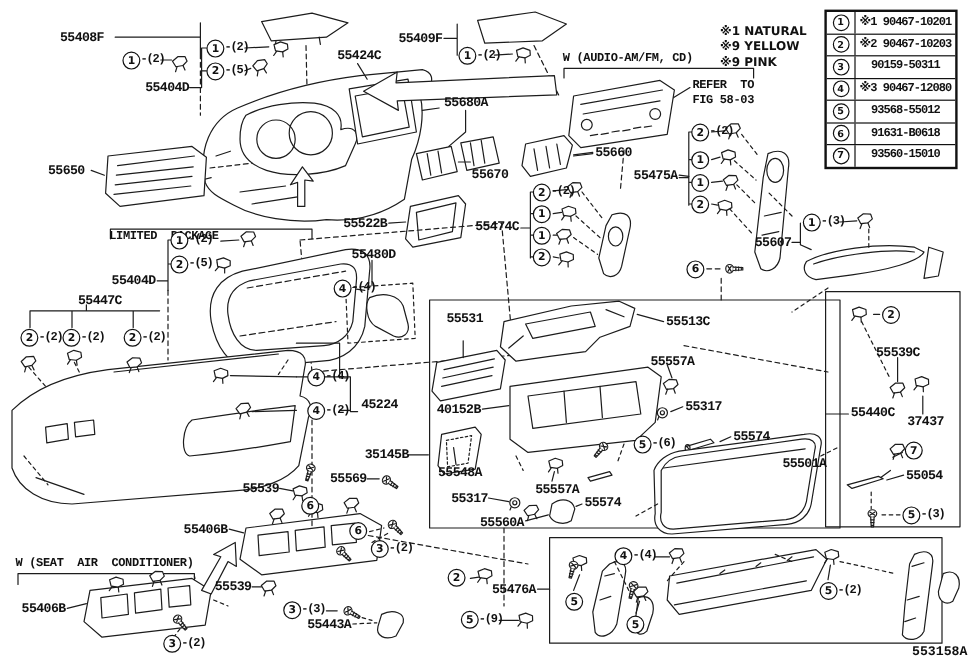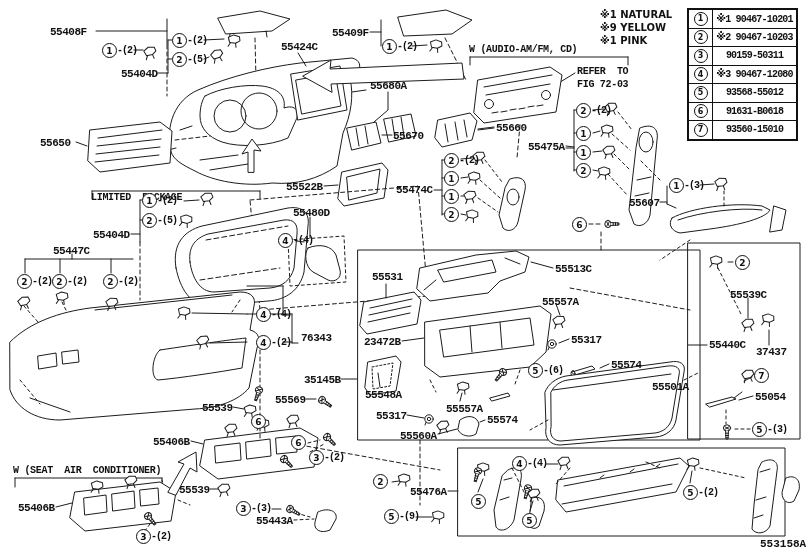--- a/index.html
+++ b/index.html
@@ -4,21 +4,21 @@
 <style>
   html,body{margin:0;padding:0;background:#888;}
   .stage{position:relative;width:811px;height:560px;background:#ffffff;overflow:hidden;
          font-family:"Liberation Mono",monospace;}
   svg{position:absolute;left:0;top:0;}
   .plabel{position:absolute;font:bold 11px "Liberation Mono",monospace;letter-spacing:-0.5px;
           color:#111;white-space:pre;z-index:3;}
   .slabel{position:absolute;font:bold 10px "Liberation Mono",monospace;letter-spacing:-0.3px;
           color:#111;white-space:pre;z-index:3;}
   .note{position:absolute;font:bold 10px "DejaVu Sans","Liberation Sans",sans-serif;
-        color:#111;white-space:pre;z-index:3;}
+        color:#111;white-space:pre;z-index:3;margin-top:12px;}
   .footer-code{position:absolute;font:bold 11px "Liberation Mono",monospace;color:#111;z-index:3;}
   .callout{position:absolute;display:flex;align-items:center;z-index:4;}
   .co-c{width:13px;height:13px;border:1.5px solid #111;border-radius:50%;background:#fff;
         display:flex;align-items:center;justify-content:center;
         font:bold 9px "DejaVu Sans","Liberation Sans",sans-serif;color:#111;flex:0 0 auto;}
   .co-q{font:bold 10px "Liberation Mono",monospace;letter-spacing:-1px;color:#111;margin-left:0;}
   .co-q:empty{display:none;}
   .co-q::before{content:"-";}
   .ftable{position:absolute;left:687px;top:8px;width:107px;border:2px solid #111;background:#fff;z-index:4;}
   .frow{display:flex;height:17.5px;border-bottom:1px solid #111;align-items:stretch;}
@@ -349,21 +349,21 @@
     <use href="#screw" transform="translate(148,516) rotate(-40)"></use>
     <use href="#screw" transform="translate(478,471) rotate(15)"></use>
     <use href="#screw" transform="translate(528,488) rotate(15)"></use>
     <use href="#screw" transform="translate(727,428) rotate(0)"></use>
     <use href="#screw" transform="translate(503,372) rotate(40)"></use>
   </g>
 </svg>
 
 <div class="note" style="left:600px;top:9px">※1 NATURAL</div>
 <div class="note" style="left:600px;top:22px">※9 YELLOW</div>
-<div class="note" style="left:600px;top:35px">※1 PINK</div>
+<div class="note" style="left:600px;top:35px">※9 PINK</div>
 
 <div class="ftable">
   <div class="frow">
         <div class="fnum">
           <span>1</span>
         </div>
         <div class="fcode">※1 90467-10201</div>
       </div>
   <div class="frow">
         <div class="fnum">
@@ -400,43 +400,43 @@
           <span>7</span>
         </div>
         <div class="fcode">93560-15010</div>
       </div>
 </div>
 
 <div class="slabel" style="left:91px;top:192px">LIMITED  PACKAGE</div>
 <div class="slabel" style="left:469px;top:44px">W (AUDIO-AM/FM, CD)</div>
 <div class="slabel" style="left:13px;top:465px">W (SEAT  AIR  CONDITIONER)</div>
 <div class="slabel" style="left:577px;top:66px">REFER  TO</div>
-<div class="slabel" style="left:577px;top:79px">FIG 72-03</div>
+<div class="slabel" style="left:577px;top:79px">FIG 58-03</div>
 
 <div class="plabel" style="left:50px;top:26px">55408F</div>
 <div class="plabel" style="left:121px;top:68px">55404D</div>
 <div class="plabel" style="left:332px;top:27px">55409F</div>
 <div class="plabel" style="left:281px;top:41px">55424C</div>
 <div class="plabel" style="left:40px;top:137px">55650</div>
 <div class="plabel" style="left:370px;top:80px">55680A</div>
-<div class="plabel" style="left:393px;top:130px">55670</div>
+<div class="plabel" style="left:393px;top:140px">55670</div>
 <div class="plabel" style="left:496px;top:122px">55660</div>
 <div class="plabel" style="left:286px;top:181px">55522B</div>
 <div class="plabel" style="left:528px;top:141px">55475A</div>
 <div class="plabel" style="left:396px;top:184px">55474C</div>
 <div class="plabel" style="left:629px;top:197px">55607</div>
 <div class="plabel" style="left:293px;top:207px">55480D</div>
 <div class="plabel" style="left:93px;top:229px">55404D</div>
-<div class="plabel" style="left:53px;top:245px">55447C</div>
+<div class="plabel" style="left:65px;top:245px">55447C</div>
 <div class="plabel" style="left:555px;top:263px">55513C</div>
-<div class="plabel" style="left:372px;top:271px">55531</div>
+<div class="plabel" style="left:372px;top:260px">55531</div>
 <div class="plabel" style="left:542px;top:296px">55557A</div>
-<div class="plabel" style="left:364px;top:336px">23472B</div>
+<div class="plabel" style="left:364px;top:336px">40152B</div>
 <div class="plabel" style="left:571px;top:334px">55317</div>
-<div class="plabel" style="left:301px;top:332px">76343</div>
+<div class="plabel" style="left:301px;top:332px">45224</div>
 <div class="plabel" style="left:304px;top:374px">35145B</div>
 <div class="plabel" style="left:275px;top:394px">55569</div>
 <div class="plabel" style="left:202px;top:402px">55539</div>
 <div class="plabel" style="left:365px;top:389px">55548A</div>
 <div class="plabel" style="left:446px;top:403px">55557A</div>
 <div class="plabel" style="left:376px;top:410px">55317</div>
 <div class="plabel" style="left:487px;top:414px">55574</div>
 <div class="plabel" style="left:400px;top:430px">55560A</div>
 <div class="plabel" style="left:611px;top:359px">55574</div>
 <div class="plabel" style="left:652px;top:381px">55501A</div>

